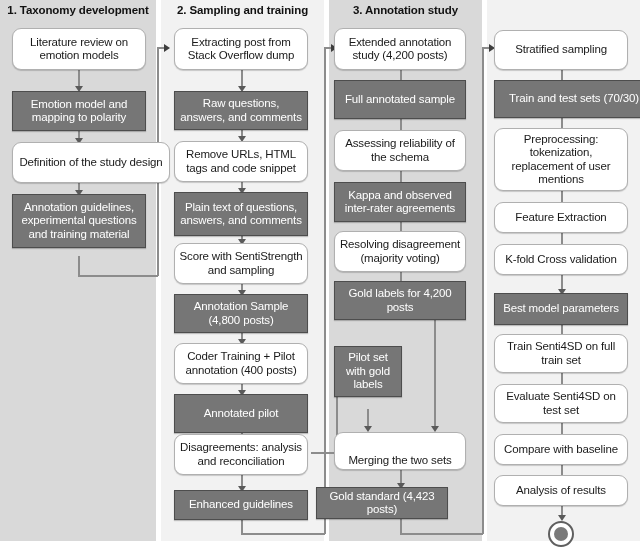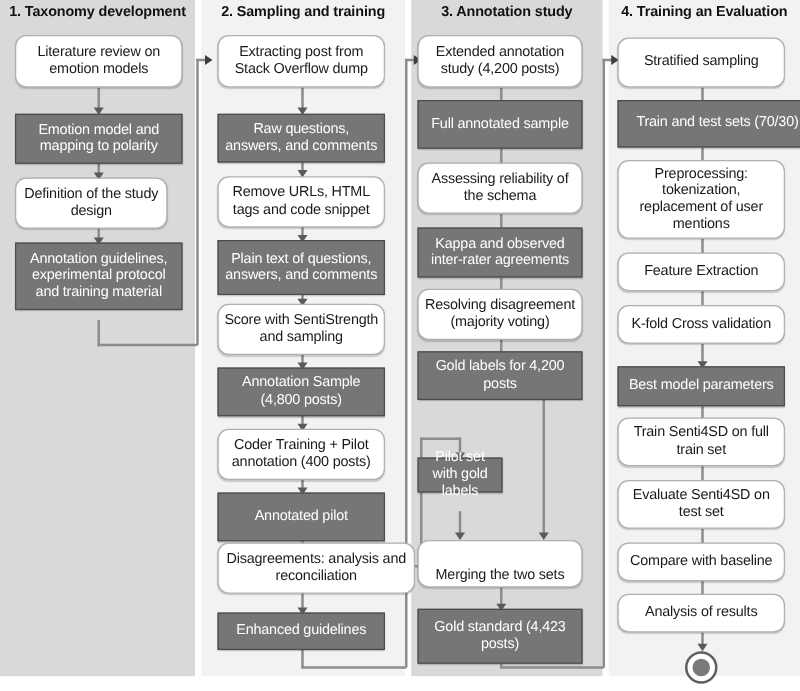--- a/index.html
+++ b/index.html
@@ -101,21 +101,20 @@
 <div id="stage">
 
   <div class="swim dark" style="left:0px;   width:156px; height:541px;"></div>
   <div class="swim light" style="left:161px; width:163px; height:541px;"></div>
   <div class="swim dark" style="left:329px; width:153px; height:541px;"></div>
   <div class="swim light" style="left:487px; width:153px; height:541px;"></div>
 
   <div class="swim-title" style="left:0px;  top:4px;  width:156px;">1. Taxonomy development</div>
   <div class="swim-title" style="left:161px;top:4px;  width:163px;">2. Sampling and training</div>
   <div class="swim-title" style="left:329px;top:4px;  width:153px;">3. Annotation study</div>
-  <div class="swim-title" style="left:487px;top:4px;  width:153px;">4. Training an Evaluation</div>
 
   <div class="conn v" style="left:78px; top:70px;  height:20px;"></div>
   <div class="arrow-d" style="left:74.5px; top:86px;"></div>
 
   <div class="conn v" style="left:78px; top:122px; height:20px;"></div>
   <div class="arrow-d" style="left:74.5px; top:138px;"></div>
 
   <div class="conn v" style="left:78px; top:174px; height:20px;"></div>
   <div class="arrow-d" style="left:74.5px; top:190px;"></div>
 
@@ -124,25 +123,25 @@
   <div class="conn v" style="left:157px; top:47px;  height:229px;"></div>
   <div class="conn h" style="left:157px; top:47px;  width:10px;"></div>
   <div class="arrow-r" style="left:164px; top:43.5px;"></div>
 
   <div class="node white" style="left:12px; top:28px;  width:134px; height:42px;">
     <span>Literature review on emotion models</span>
   </div>
   <div class="node grey" style="left:12px; top:91px;  width:134px; height:40px;">
     <span>Emotion model and mapping to polarity</span>
   </div>
-  <div class="node white" style="left:12px; top:142px; width:122px; height:41px;">
+  <div class="node white" style="left:12px; top:142px; width:158px; height:41px;">
     <span>Definition of the study design</span>
   </div>
   <div class="node grey" style="left:12px; top:194px; width:134px; height:54px;">
-    <span>Annotation guidelines, experimental protocol and training material</span>
+    <span>Annotation guidelines, experimental questions and training material</span>
   </div>
 
   <div class="conn v" style="left:241px; top:70px;  height:20px;"></div>
   <div class="arrow-d" style="left:237.5px; top:86px;"></div>
 
   <div class="conn v" style="left:241px; top:121px; height:19px;"></div>
   <div class="arrow-d" style="left:237.5px; top:136px;"></div>
 
   <div class="conn v" style="left:241px; top:173px; height:19px;"></div>
   <div class="arrow-d" style="left:237.5px; top:188px;"></div>
@@ -194,21 +193,21 @@
   </div>
   <div class="node grey" style="left:174px; top:294px; width:134px; height:39px;">
     <span>Annotation Sample (4,800 posts)</span>
   </div>
   <div class="node white" style="left:174px; top:343px; width:134px; height:41px;">
     <span>Coder Training + Pilot annotation (400 posts)</span>
   </div>
   <div class="node grey" style="left:174px; top:394px; width:134px; height:39px;">
     <span>Annotated pilot</span>
   </div>
-  <div class="node white" style="left:174px; top:434px; width:158px; height:41px;">
+  <div class="node white" style="left:174px; top:434px; width:134px; height:41px;">
     <span>Disagreements: analysis and reconciliation</span>
   </div>
   <div class="node grey" style="left:174px; top:490px; width:134px; height:30px;text-align:right;">
     <span>Enhanced guidelines</span>
   </div>
 
   <div class="conn v" style="left:400px; top:70px;  height:20px;"></div>
   <div class="arrow-d" style="left:396.5px; top:86px;"></div>
 
   <div class="conn v" style="left:400px; top:118px; height:19px;"></div>
@@ -249,27 +248,27 @@
   </div>
   <div class="node grey" style="left:334px; top:182px; width:132px; height:40px;">
     <span>Kappa and observed inter-rater agreements</span>
   </div>
   <div class="node white" style="left:334px; top:231px; width:132px; height:41px;">
     <span>Resolving disagreement (majority voting)</span>
   </div>
   <div class="node grey" style="left:334px; top:281px; width:132px; height:39px;">
     <span>Gold labels for 4,200 posts</span>
   </div>
-  <div class="node grey" style="left:334px; top:366px; width:68px; height:28px;">
+  <div class="node grey" style="left:334px; top:346px; width:68px; height:51px;">
     <span>Pilot set with gold labels</span>
   </div>
   <div class="node white" style="left:334px; top:432px; width:132px; height:38px;align-items:flex-end;">
     <span>Merging the two sets</span>
   </div>
-  <div class="node grey" style="left:334px; top:487px; width:132px; height:44px;">
+  <div class="node grey" style="left:316px; top:487px; width:132px; height:32px;">
     <span>Gold standard (4,423 posts)</span>
   </div>
 
   <div class="conn v" style="left:561px; top:70px;  height:19px;"></div>
   <div class="arrow-d" style="left:557.5px; top:85px;"></div>
 
   <div class="conn v" style="left:561px; top:118px; height:18px;"></div>
   <div class="arrow-d" style="left:557.5px; top:132px;"></div>
 
   <div class="conn v" style="left:561px; top:191px; height:18px;"></div>

